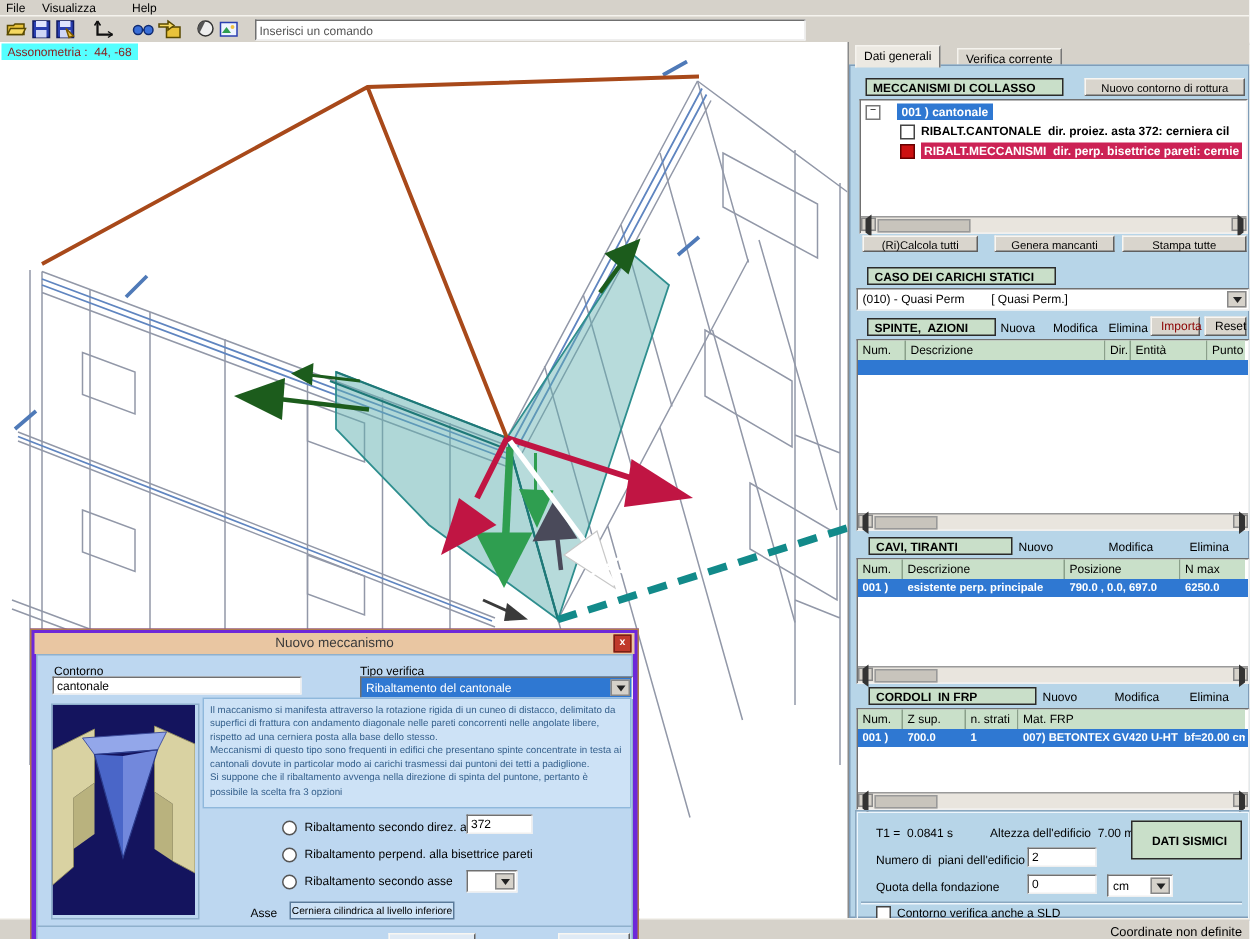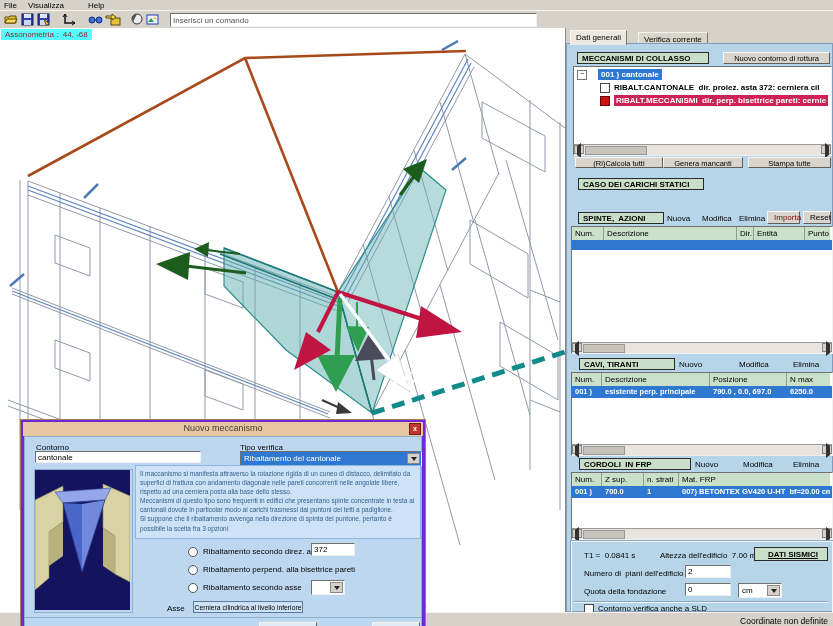--- a/index.html
+++ b/index.html
@@ -182,25 +182,31 @@
         <span class="abs chk" style="left:26px;top:16px;"></span>
         <span class="abs" style="left:40px;top:16px;font-weight:bold;white-space:pre;">RIBALT.CANTONALE  dir. proiez. asta 372: cerniera cil</span>
         <span class="abs" style="left:26px;top:29px;width:8px;height:8px;background:#cc1111;border:1px solid #660000;"></span>
         <span class="abs" style="left:40px;top:28px;padding:1px 2px;background:#cc2255;color:#fff;font-weight:bold;white-space:pre;">RIBALT.MECCANISMI  dir. perp. bisettrice pareti: cernie</span>
         <div class="hscroll">
           <span class="harrow" style="left:0;"><span class="tri-l"></span></span>
           <span class="harrow" style="right:0;"><span class="tri-r"></span></span>
           <span class="thumb" style="left:11px;width:60px;"></span>
         </div>
       </div>
-      <button class="abs raised" style="left:8px;top:113px;width:88px;height:11px;font-size:7.5px;">(Ri)Calcola tutti</button>
+      <button class="abs raised" style="left:8px;top:113px;width:77px;height:11px;font-size:7.5px;">(Ri)Calcola tutti</button>
       <button class="abs raised" style="left:96px;top:113px;width:80px;height:11px;font-size:7.5px;">Genera mancanti</button>
       <button class="abs raised" style="left:181px;top:113px;width:83px;height:11px;font-size:7.5px;">Stampa tutte</button>
 
       <div class="abs hdr" style="left:11px;top:134px;width:126px;height:12px;">CASO DEI CARICHI STATICI</div>
+      <div class="abs sunken" style="left:4px;top:148px;width:260px;height:13px;">
+        <span class="abs lbl" style="left:3px;top:2px;">(010) - Quasi Perm        [ Quasi Perm.]</span>
+        <span class="ddbtn">
+            <span class="tri-d"></span>
+          </span>
+      </div>
 
       <div class="abs hdr" style="left:11px;top:168px;width:86px;height:12px;">SPINTE,  AZIONI</div>
       <span class="abs flat" style="left:100px;top:170px;">Nuova</span>
       <span class="abs flat" style="left:135px;top:170px;">Modifica</span>
       <span class="abs flat" style="left:172px;top:170px;">Elimina</span>
       <button class="abs raised" style="left:200px;top:167px;width:33px;height:13px;color:#8b0000;font-size:8px;">Importa</button>
       <button class="abs raised" style="left:236px;top:167px;width:28px;height:13px;font-size:8px;">Reset</button>
       <div class="abs sunken" style="left:4px;top:182px;width:260px;height:126px;">
         <div class="abs" style="left:0;top:0;width:100%;height:13px;">
           <span class="tblh" style="left:0;width:32px;">Num.</span>
@@ -261,21 +267,21 @@
         <div class="hscroll">
           <span class="harrow" style="left:0;"><span class="tri-l"></span></span>
           <span class="harrow" style="right:0;"><span class="tri-r"></span></span>
           <span class="thumb" style="left:11px;width:40px;"></span>
         </div>
       </div>
 
       <div class="abs" style="left:4px;top:497px;width:260px;height:70px;border:1px solid #eef6fc;outline:1px solid #8aa8c0;">
         <span class="abs lbl" style="left:12px;top:9px;">T1 =  0.0841 s</span>
         <span class="abs lbl" style="left:88px;top:9px;">Altezza dell'edificio  7.00 m</span>
-        <button class="abs hdr" style="left:182px;top:5px;width:74px;height:14px;font-size:8px;text-decoration:underline;">DATI SISMICI</button>
+        <button class="abs hdr" style="left:182px;top:5px;width:74px;height:26px;font-size:8px;">DATI SISMICI</button>
         <span class="abs lbl" style="left:12px;top:27px;">Numero di  piani dell'edificio</span>
         <input class="txt abs" style="left: 113px; top: 23px; width: 46px; height: 13px;" readonly="" value="2">
         <span class="abs lbl" style="left:12px;top:45px;">Quota della fondazione</span>
         <input class="txt abs" style="left: 113px; top: 41px; width: 46px; height: 13px;" readonly="" value="0">
         <div class="abs sunken" style="left:166px;top:41px;width:42px;height:13px;">
           <span class="abs lbl" style="left:3px;top:2px;">cm</span>
           <span class="ddbtn">
               <span class="tri-d"></span>
             </span>
         </div>

